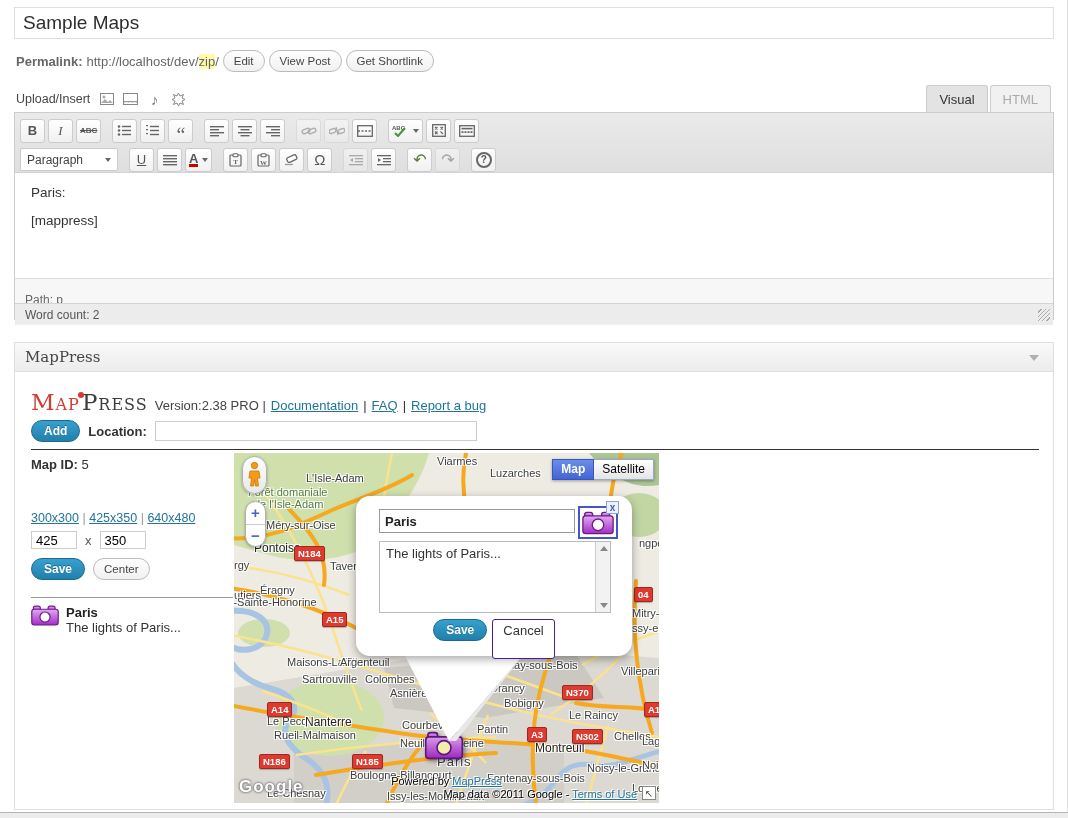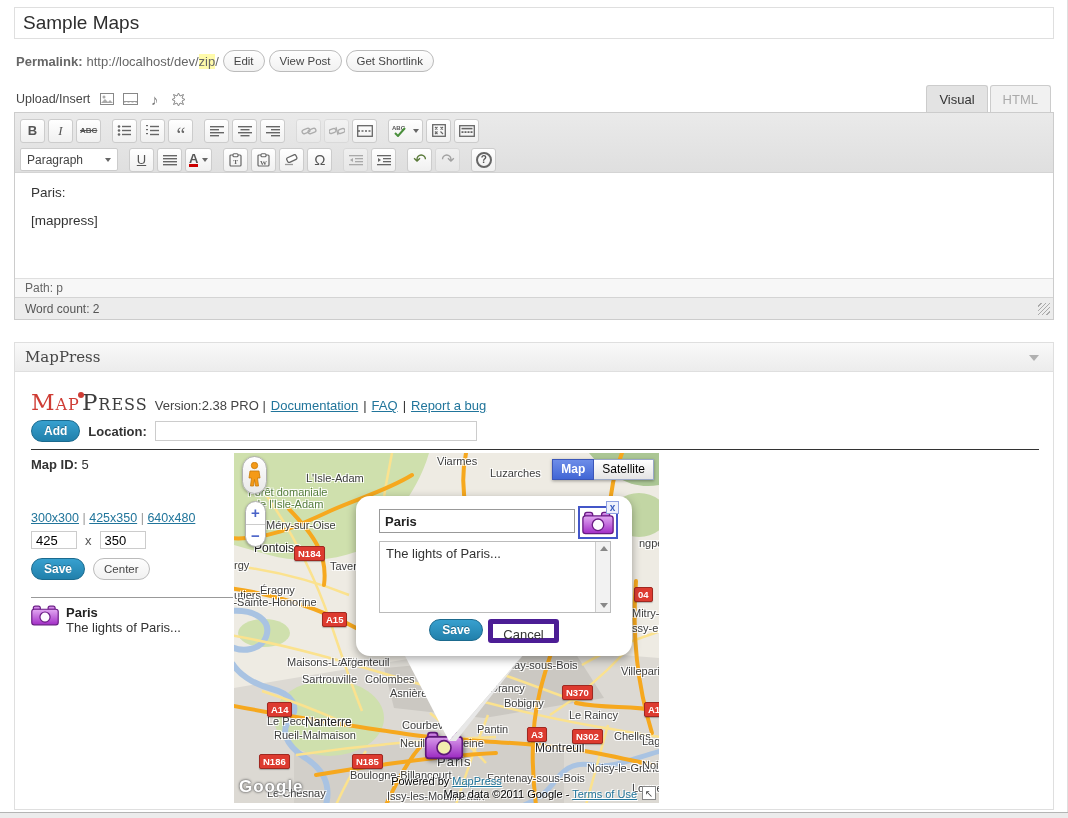--- a/index.html
+++ b/index.html
@@ -37,21 +37,21 @@
   .tb-strike { font-size:8px; font-weight:bold; text-decoration:line-through; }
   .tb-quote { font-family:"Liberation Serif", serif; font-size:20px; line-height:10px; padding-top:8px; color:#666; }
   .tb-U { text-decoration:underline; font-size:13px; }
   .tb-A { font-weight:bold; border-bottom:3px solid #c00; line-height:11px; }
   .caret-dn { width:0; height:0; border-left:3px solid transparent; border-right:3px solid transparent; border-top:4px solid #666; margin-left:4px; }
   #para-select { width:98px; height:23px; border:1px solid #ccc; border-radius:2px; background:#fff; display:inline-flex; align-items:center; justify-content:space-between; padding:0 6px; font-size:12px; color:#444; cursor:pointer; }
   .tb-omega { font-size:15px; }
   .tb-help { width:16px; height:16px; border:2px solid #666; border-radius:50%; font-size:10px; font-weight:bold; display:flex; align-items:center; justify-content:center; }
   #editor-content { height:105px; padding:12px 16px; font-size:13.5px; color:#333; background:#fff; }
   #editor-content p { margin-bottom:13px; }
-  #path-bar { height:19px; line-height:18px; background:#f7f7f7; border-top:1px solid #dfdfdf; color:#666; font-size:12px; padding:0 10px; }
+  #path-bar { height:19px; line-height:18px; background:#f7f7f7; border-top:1px solid #dfdfdf; color:#666; font-size:12px; padding:12px 10px; }
   #word-bar { height:22px; background:#ececec; border-top:1px solid #d4d4d4; color:#555; font-size:12px; display:flex; align-items:center; padding:0 10px; position:relative; }
   #word-bar .right { position:absolute; right:22px; }
   #wp-resize { position:absolute; right:3px; top:5px; width:12px; height:12px; background:repeating-linear-gradient(135deg, transparent 0 2px, #aaa 2px 3px); cursor:nwse-resize; }
 
   
   #metabox { position:absolute; left:14px; top:342px; width:1040px; height:468px; border:1px solid #dfdfdf; background:#fff; }
   #metabox-header { height:29px; background:linear-gradient(#f9f9f9,#ececec); border-bottom:1px solid #dfdfdf; font-family:"DejaVu Serif", serif; font-size:15px; color:#464646; line-height:29px; padding:0 10px; position:relative; cursor:pointer; }
   #metabox-toggle { position:absolute; right:14px; top:12px; width:0; height:0; border-left:5px solid transparent; border-right:5px solid transparent; border-top:6px solid #b0b0b0; }
   #logo-row { position:absolute; left:16px; top:46px; height:26px; display:flex; align-items:baseline; gap:5px; }
   .logo-map { font-family:"DejaVu Serif", serif; font-variant:small-caps; font-size:23px; color:#cf3c34; letter-spacing:1px; }
@@ -99,21 +99,21 @@
   #iw-tail { position:absolute; left:150px; top:193px; z-index:6; }
   #infowindow { position:absolute; left:122px; top:43px; width:276px; height:160px; background:#fff; border-radius:14px; z-index:7; box-shadow:0 3px 10px rgba(0,0,0,.35); }
   #iw-title { position:absolute; left:23px; top:13px; width:196px; height:24px; border:1px solid #999; font-size:13px; font-weight:bold; padding:0 5px; color:#222; outline:none; }
   #iw-camera { position:absolute; left:222px; top:10px; width:40px; height:33px; border:2px solid #4356c8; background:#fff; display:flex; align-items:center; justify-content:center; cursor:pointer; }
   #iw-close { position:absolute; left:250px; top:5px; width:13px; height:13px; border:1px solid #8ea0e0; background:#eef1fc; color:#3b5fc0; font-size:10px; font-weight:bold; line-height:11px; text-align:center; cursor:pointer; z-index:8; }
   #iw-body { position:absolute; left:23px; top:45px; width:232px; height:72px; border:1px solid #bbb; background:#fff; font-size:13px; color:#333; padding:4px 20px 4px 6px; resize:none; font-family:"Liberation Sans", sans-serif; outline:none; }
   #iw-scroll { position:absolute; left:239px; top:46px; width:15px; height:70px; background:#f2f2f2; border-left:1px solid #ccc; z-index:8; }
   #iw-scroll .up { position:absolute; top:4px; left:4px; width:0; height:0; border-left:4px solid transparent; border-right:4px solid transparent; border-bottom:5px solid #888; }
   #iw-scroll .dn { position:absolute; bottom:4px; left:4px; width:0; height:0; border-left:4px solid transparent; border-right:4px solid transparent; border-top:5px solid #888; }
   #iw-buttons { position:absolute; left:0; width:100%; top:123px; display:flex; justify-content:center; gap:5px; }
-  .btn-cancel { height:24px; line-height:22px; padding:0 10px; border:5px solid #4c1d95; border-radius:3px; background:#fff; font-size:13px; color:#333; cursor:pointer; }
+  .btn-cancel { height:40px; line-height:22px; padding:0 10px; border:1px solid #4c1d95; border-radius:3px; background:#fff; font-size:13px; color:#333; cursor:pointer; }
 
   .camera-svg { display:block; }
 </style>
 </head>
 <body>
 
 <div id="page">
 
   <input id="title-input" value="Sample Maps" style="">
 

